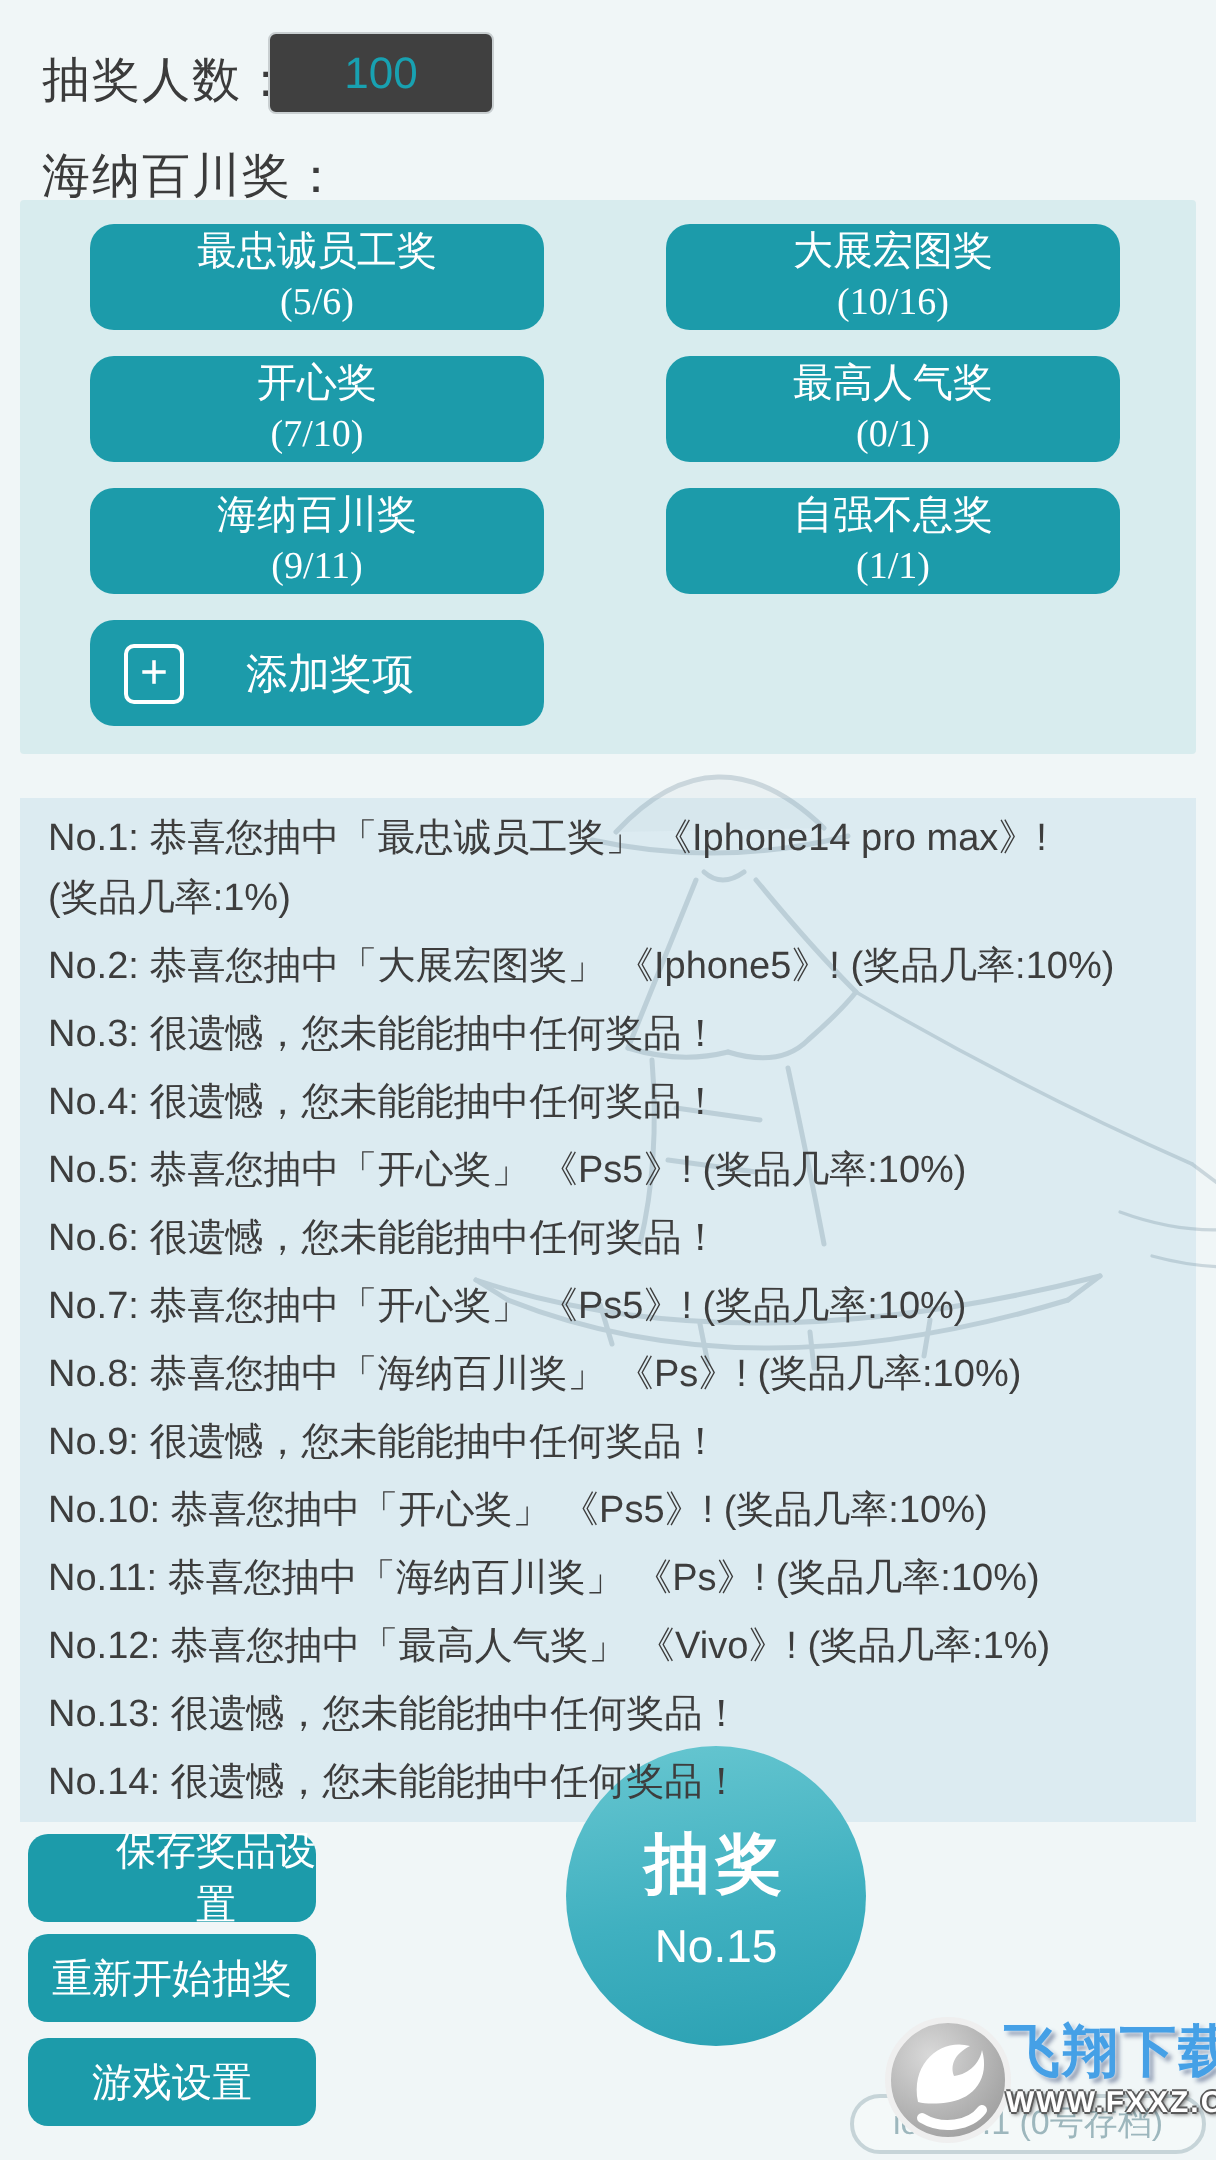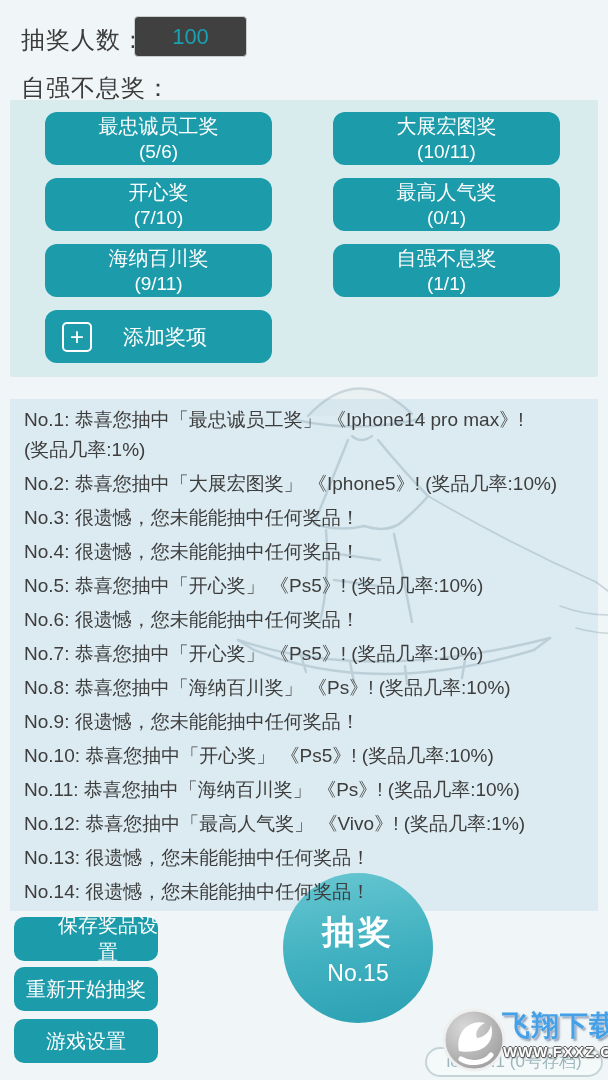--- a/index.html
+++ b/index.html
@@ -23,21 +23,21 @@
   .panel-prizes {
     position:absolute; left:10px; top:100px; width:588px; height:277px;
     background:#d8ecee; border-radius:2px;
     display:grid; grid-template-columns:227px 227px;
     column-gap:61px; row-gap:13px; padding:12px 0 0 35px;
     align-content:start;
   }
   .pbtn {
     width:227px; height:53px; background:#1c9baa; border:none; border-radius:12px;
     color:#fff; display:flex; flex-direction:column; align-items:center; justify-content:center;
-    font-family:Liberation Sans, sans-serif; font-size:20px; line-height:25px;
+    font-family:Liberation Serif, serif; font-size:20px; line-height:25px;
     cursor:pointer;
   }
   .pbtn .cnt { font-size:19px; }
   .add-btn {
     width:227px; height:53px; background:#1c9baa; border:none; border-radius:12px;
     color:#fff; display:flex; flex-direction:row; align-items:center;
     font-family:"Liberation Sans", sans-serif; font-size:21px; cursor:pointer;
   }
   .plus-box {
     width:30px; height:30px; border:2px solid #fff; border-radius:5px;
@@ -97,30 +97,30 @@
     position:absolute; left:62px; top:39px; font-size:15px; font-weight:bold;
     color:#ffffff; letter-spacing:1px; white-space:nowrap;
     text-shadow:-1px 0 0 #5a5a5a, 1px 0 0 #5a5a5a, 0 -1px 0 #5a5a5a, 0 1px 0 #5a5a5a, 1px 1px 2px #444;
   }
 </style>
 </head>
 <body>
 
 <span class="lbl" id="lbl-count">抽奖人数：</span>
 <input id="count-input" value="100" style="">
-<span class="lbl" id="lbl-prize">自强不息奖：</span>
+<span class="lbl" id="lbl-prize">海纳百川奖：</span>
 
 <div class="panel-prizes">
   <button class="pbtn">
     <span>最忠诚员工奖</span>
     <span class="cnt">(5/6)</span>
   </button>
   <button class="pbtn">
     <span>大展宏图奖</span>
-    <span class="cnt">(10/11)</span>
+    <span class="cnt">(10/16)</span>
   </button>
   <button class="pbtn">
     <span>开心奖</span>
     <span class="cnt">(7/10)</span>
   </button>
   <button class="pbtn">
     <span>最高人气奖</span>
     <span class="cnt">(0/1)</span>
   </button>
   <button class="pbtn">

